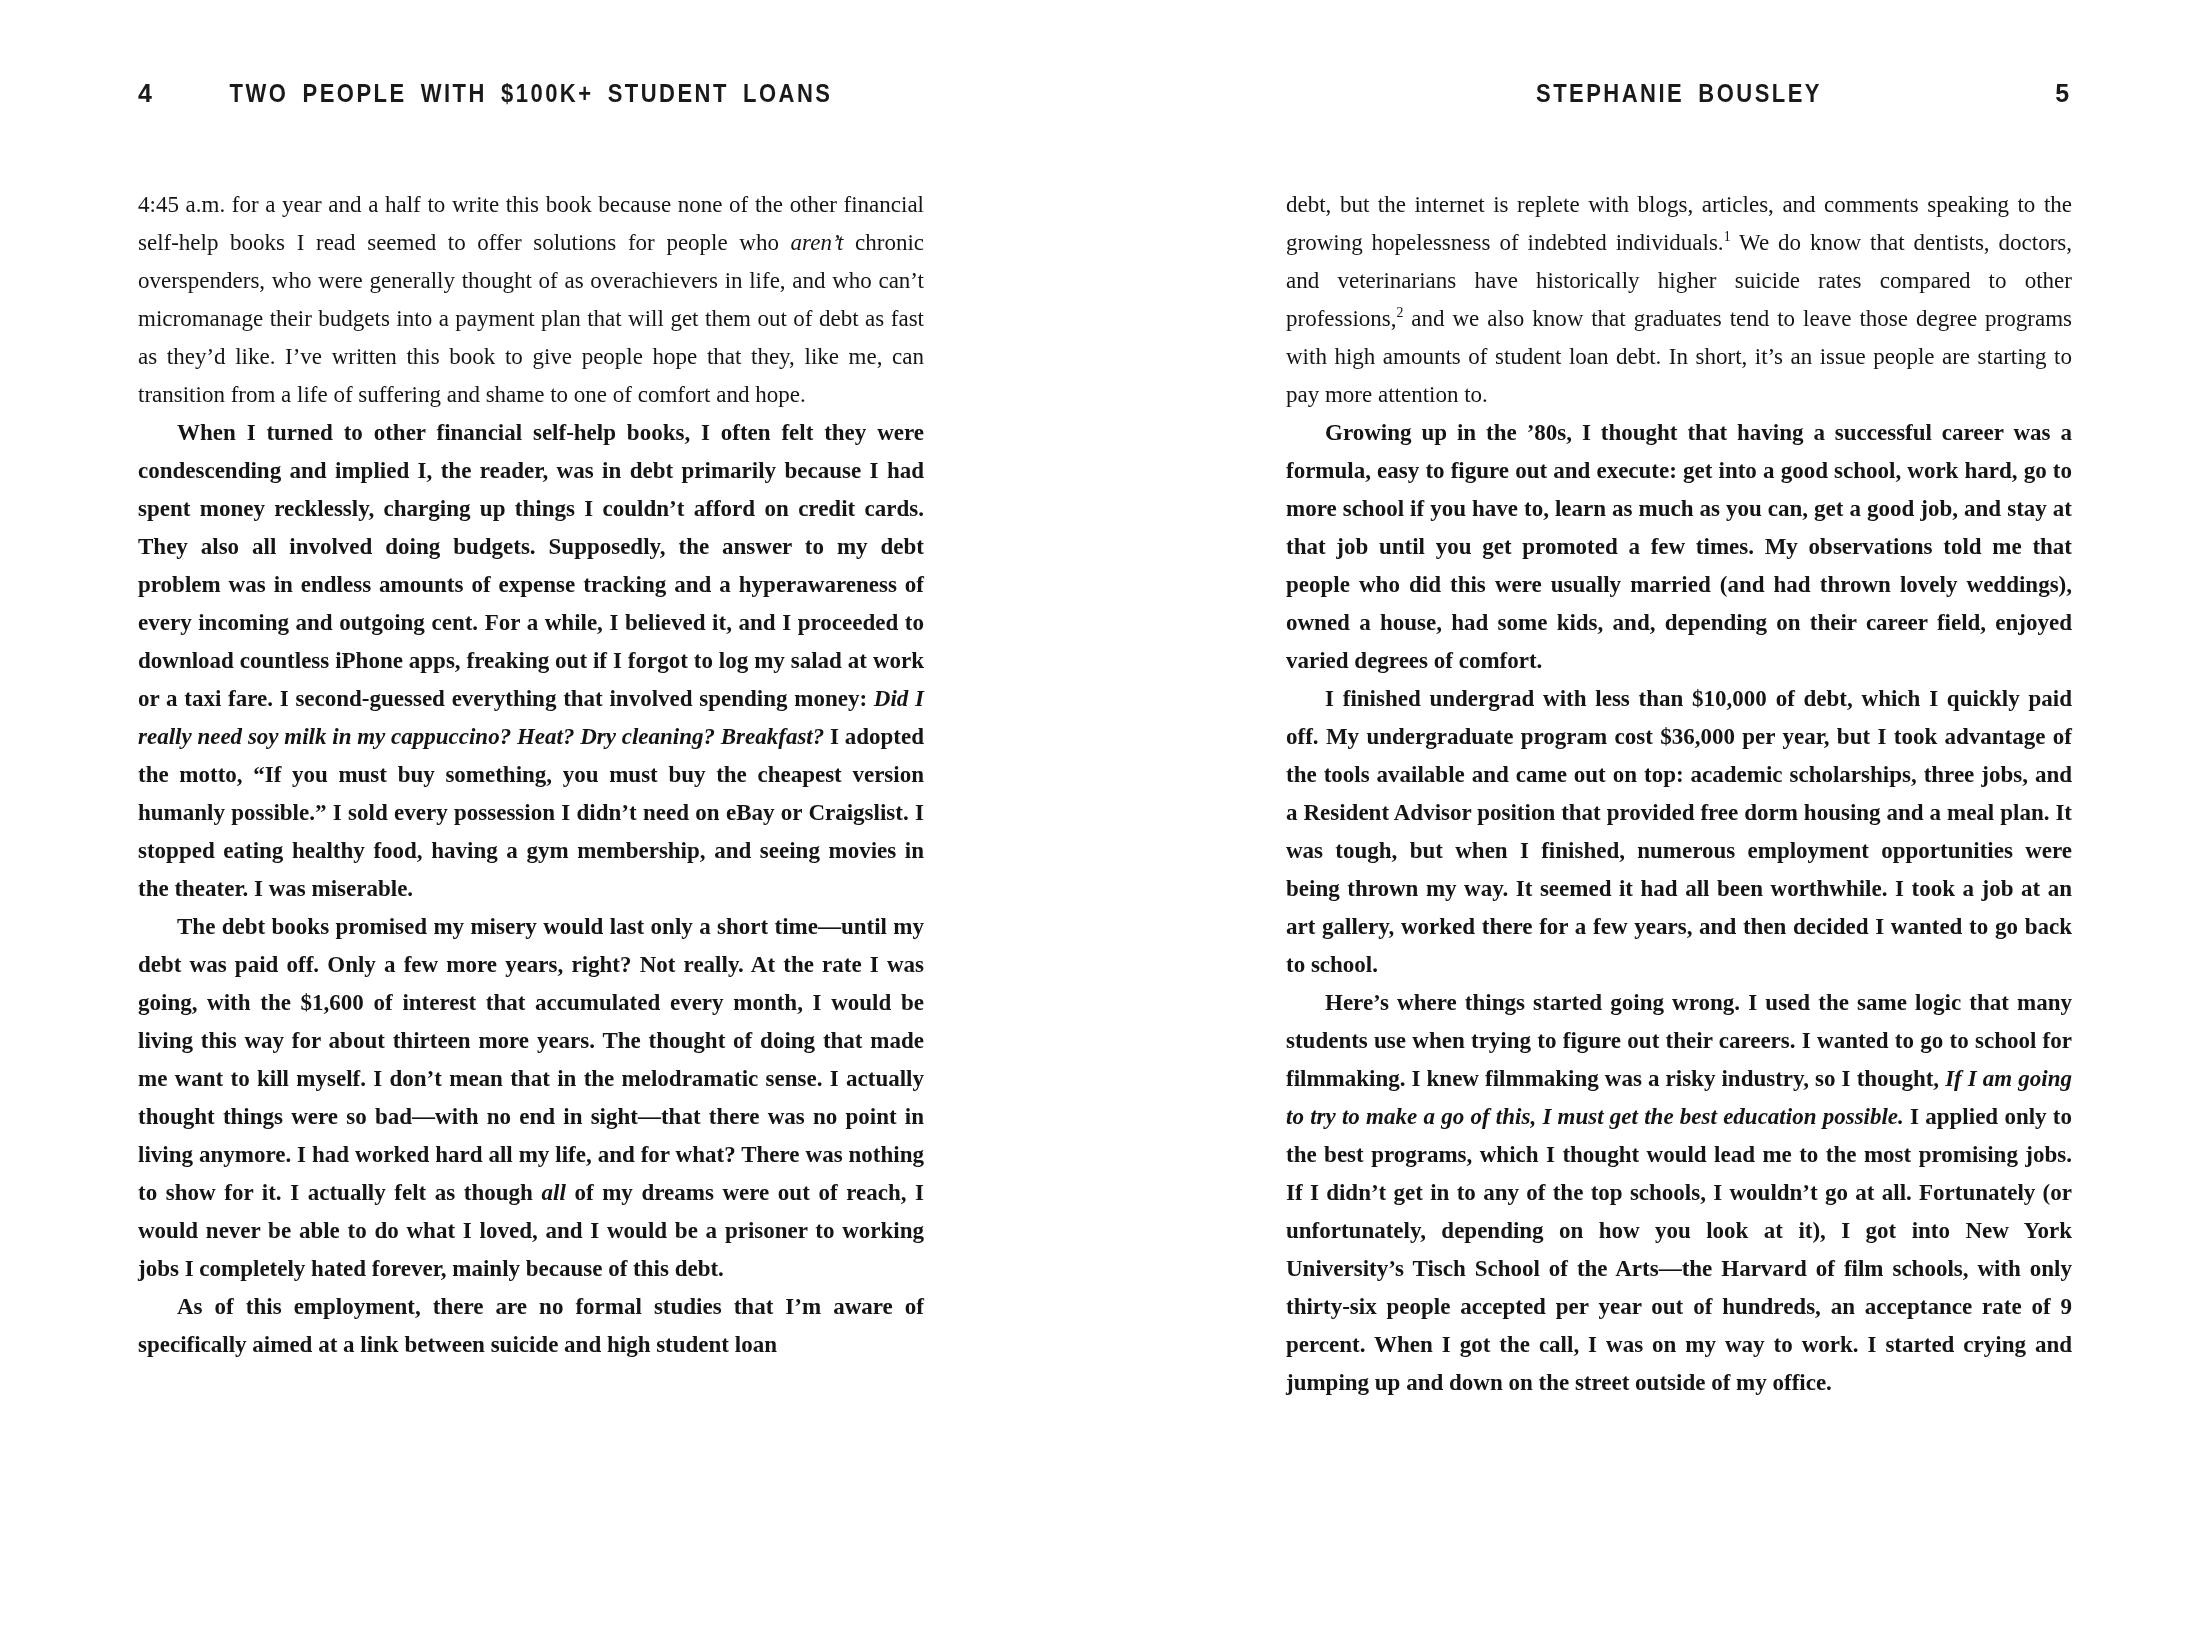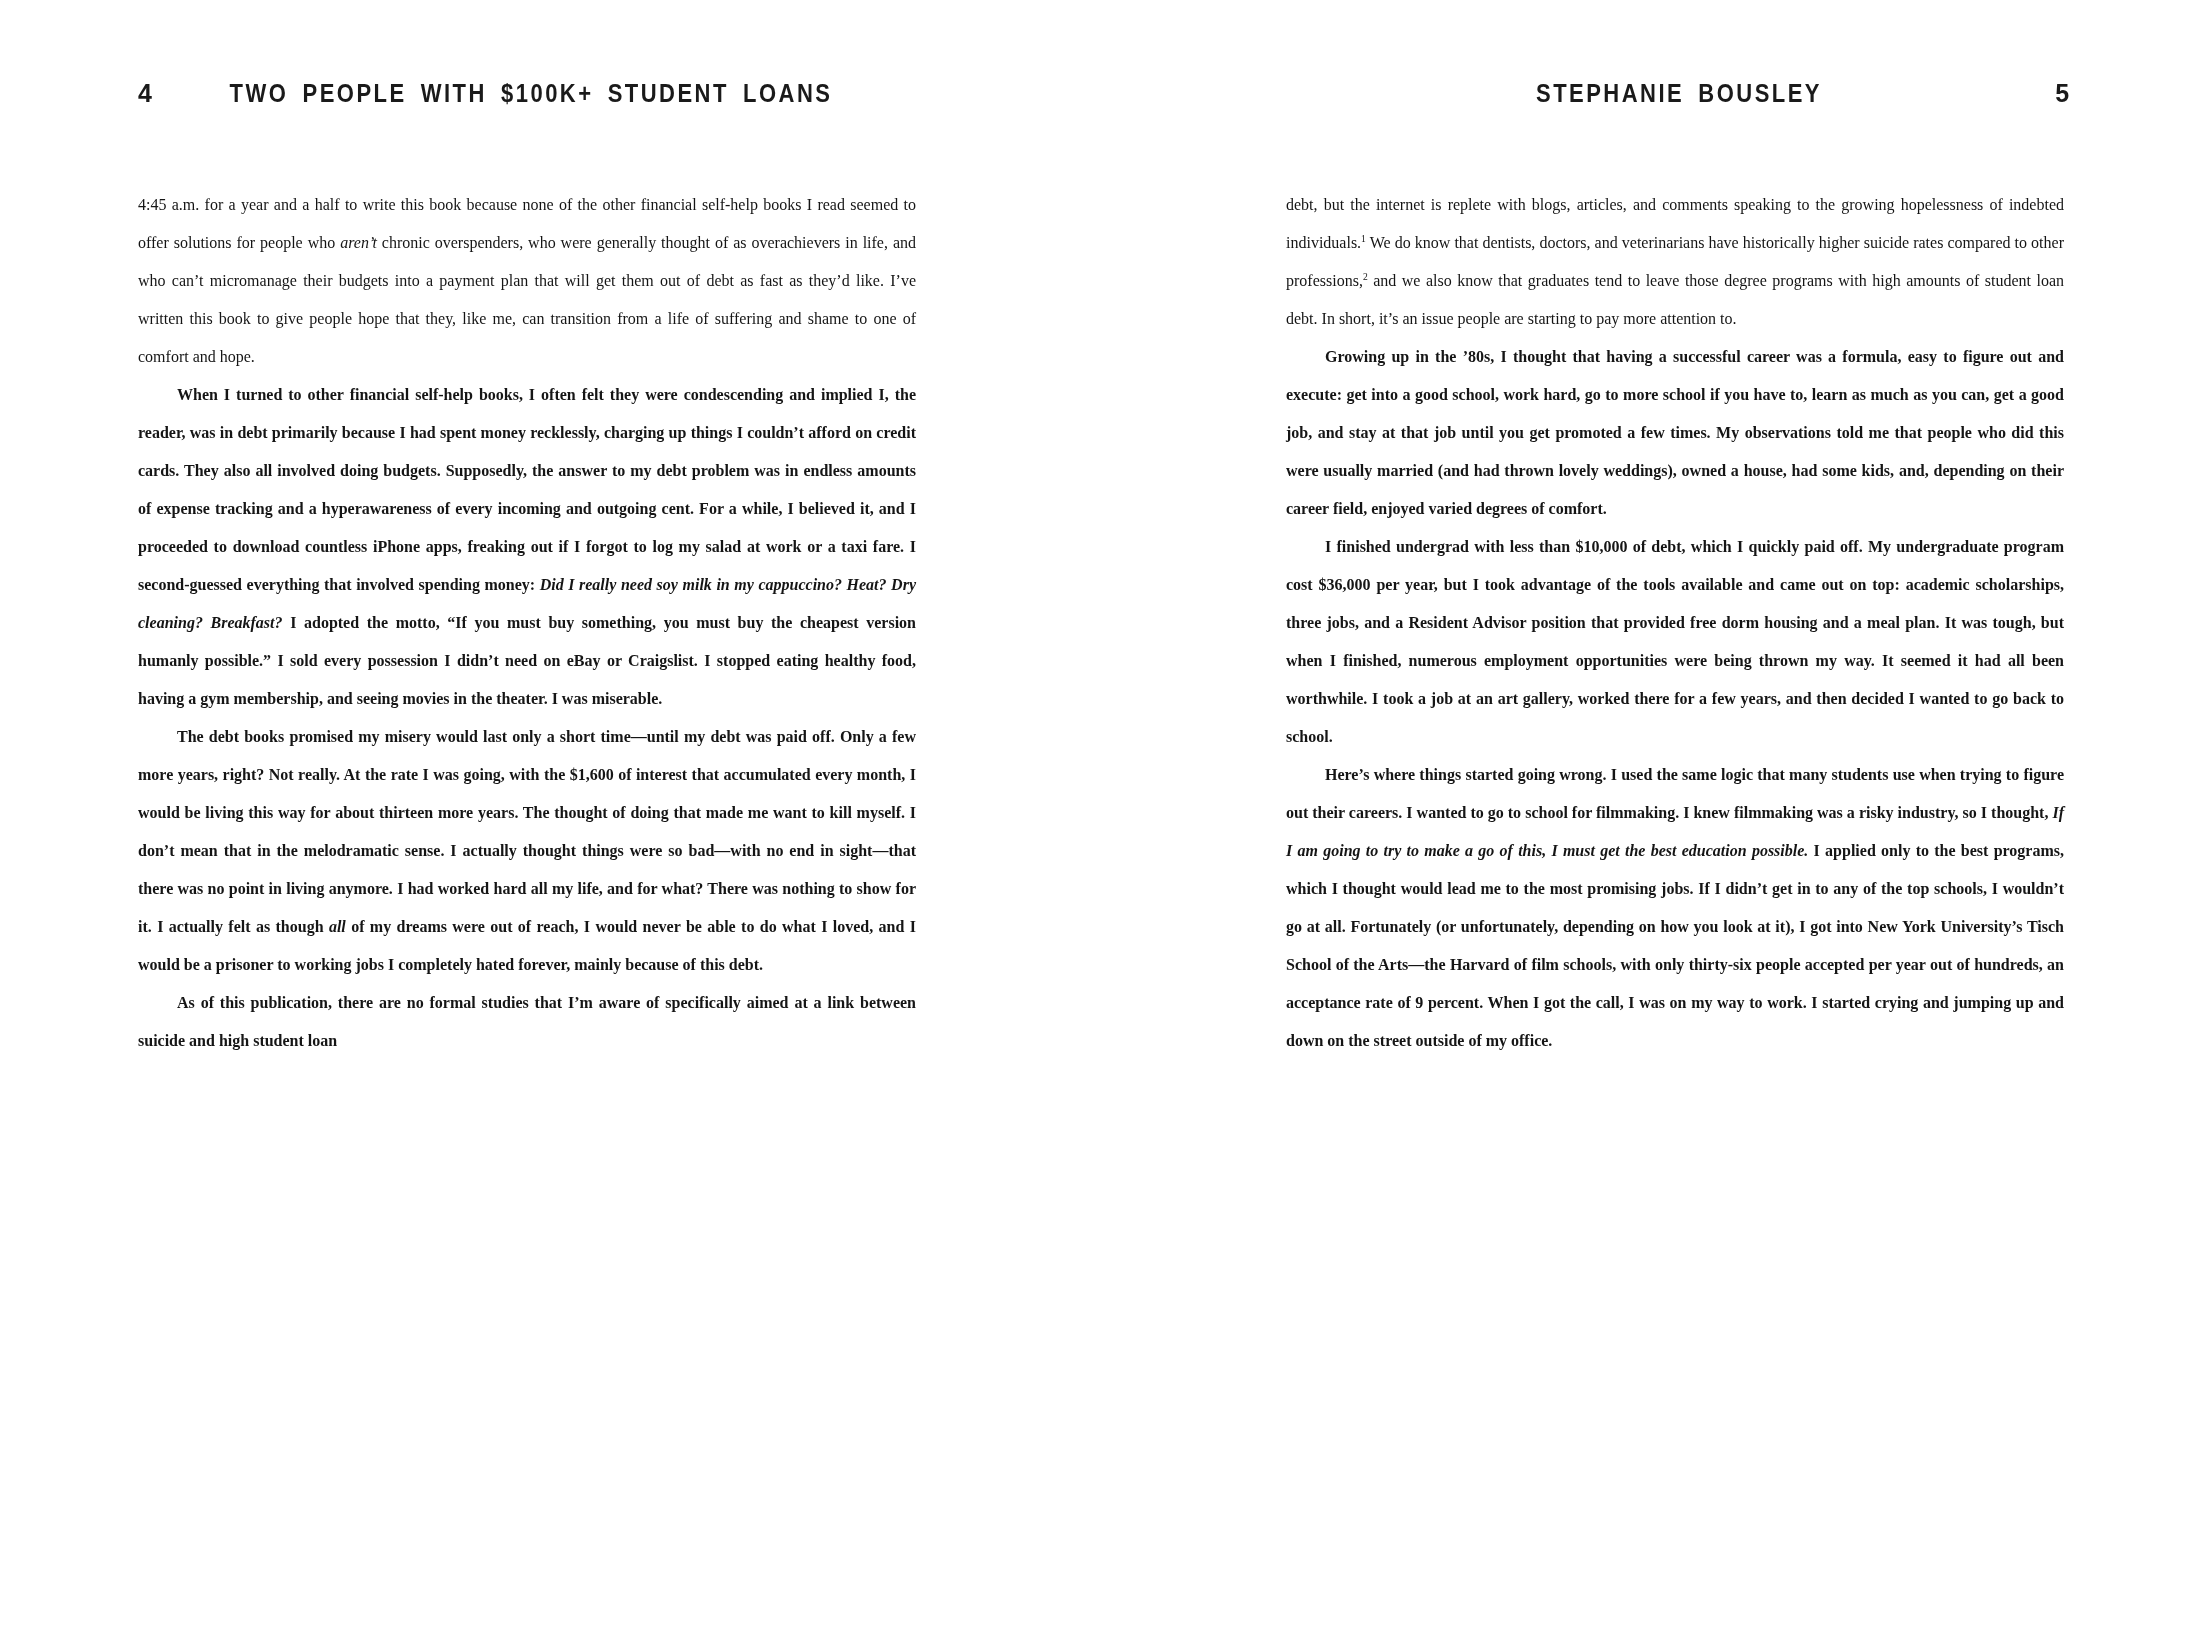--- a/index.html
+++ b/index.html
@@ -49,22 +49,22 @@
     font-weight: 700;
     font-size: 25px;
   }
   .page.left  .folio { left: 0; }
   .page.right .folio { right: 0; }
 
   .body-text {
     position: absolute;
     top: 186px;
     left: 0;
-    right: 8px;
-    font-size: 16px;
+    right: 0;
+    font-size: 23px;
     line-height: 38px;
     text-align: justify;
     color: #151515;
   }
   .para { margin: 0; padding: 0; }
   .para.indent { text-indent: 39px; font-weight: bold; }
   .para em { font-style: italic; }
   .para sup {
     font-size: 60%;
     line-height: 0;
@@ -78,21 +78,21 @@
 
   <div class="page left">
     <div class="running-head">
       <span class="folio">4</span>
       <span class="running-title">TWO PEOPLE WITH $100K+ STUDENT LOANS</span>
     </div>
     <div class="body-text">
         <p class="para">4:45 a.m. for a year and a half to write this book because none of the other financial self-help books I read seemed to offer solutions for people who <em>aren’t</em> chronic overspenders, who were generally thought of as overachievers in life, and who can’t micromanage their budgets into a payment plan that will get them out of debt as fast as they’d like. I’ve written this book to give people hope that they, like me, can transition from a life of suffering and shame to one of comfort and hope.</p>
         <p class="para indent">When I turned to other financial self-help books, I often felt they were condescending and implied I, the reader, was in debt primarily because I had spent money recklessly, charging up things I couldn’t afford on credit cards. They also all involved doing budgets. Supposedly, the answer to my debt problem was in endless amounts of expense tracking and a hyperawareness of every incoming and outgoing cent. For a while, I believed it, and I proceeded to download countless iPhone apps, freaking out if I forgot to log my salad at work or a taxi fare. I second-guessed everything that involved spending money: <em>Did I really need soy milk in my cappuccino? Heat? Dry cleaning? Breakfast?</em> I adopted the motto, “If you must buy something, you must buy the cheapest version humanly possible.” I sold every possession I didn’t need on eBay or Craigslist. I stopped eating healthy food, having a gym membership, and seeing movies in the theater. I was miserable.</p>
         <p class="para indent">The debt books promised my misery would last only a short time—until my debt was paid off. Only a few more years, right? Not really. At the rate I was going, with the $1,600 of interest that accumulated every month, I would be living this way for about thirteen more years. The thought of doing that made me want to kill myself. I don’t mean that in the melodramatic sense. I actually thought things were so bad—with no end in sight—that there was no point in living anymore. I had worked hard all my life, and for what? There was nothing to show for it. I actually felt as though <em>all</em> of my dreams were out of reach, I would never be able to do what I loved, and I would be a prisoner to working jobs I completely hated forever, mainly because of this debt.</p>
-        <p class="para indent">As of this publication, there are no formal studies that I’m aware of specifically aimed at a link between suicide and high student loan</p>
+        <p class="para indent">As of this employment, there are no formal studies that I’m aware of specifically aimed at a link between suicide and high student loan</p>
       </div>
   </div>
 
   <div class="page right">
     <div class="running-head">
       <span class="running-title">STEPHANIE BOUSLEY</span>
       <span class="folio">5</span>
     </div>
     <div class="body-text">
         <p class="para">debt, but the internet is replete with blogs, articles, and comments speaking to the growing hopelessness of indebted individuals.<sup>1</sup> We do know that dentists, doctors, and veterinarians have historically higher suicide rates compared to other professions,<sup>2</sup> and we also know that graduates tend to leave those degree programs with high amounts of student loan debt. In short, it’s an issue people are starting to pay more attention to.</p>

